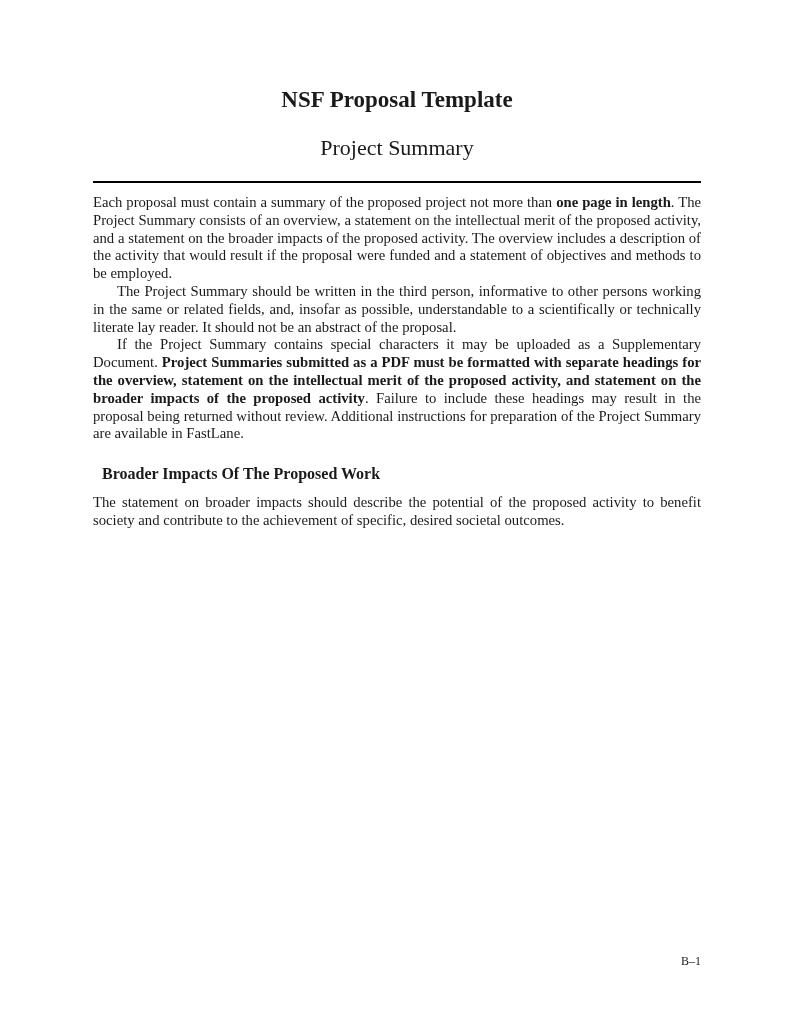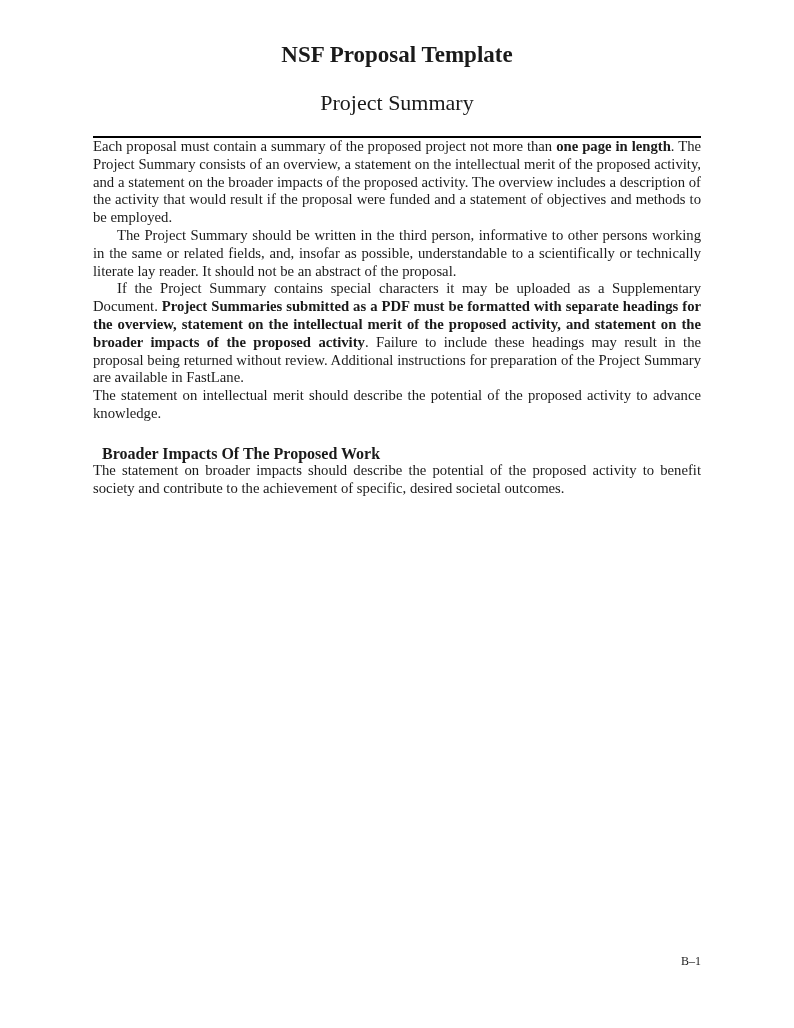--- a/index.html
+++ b/index.html
@@ -17,21 +17,21 @@
     color: #1a1a1a;
   }
   .content {
     position: absolute;
     left: 93px;
     width: 608px;
     top: 0;
   }
   .doc-title {
     margin: 0;
-    padding-top: 42px;
+    padding-top: 87px;
     font-size: 23px;
     font-weight: 700;
     text-align: center;
     line-height: 1.1;
   }
   .doc-subtitle {
     margin: 24px 0 0 0;
     font-size: 22px;
     font-weight: 400;
     text-align: center;
@@ -46,21 +46,21 @@
   section { margin: 0; }
   .section-heading {
     margin: 0;
     font-size: 16px;
     font-weight: 700;
     line-height: 1.1;
   }
   section:nth-child(1) .section-heading { margin-top: 22px; }
   section:nth-child(2) .section-heading { margin-top: 37px; }
   section:nth-child(3) .section-heading { margin-top: 22px; margin-left: 9px; }
-  .section-body { }
+  .section-body { margin-top: 11px; }
   .section-body p {
     margin: 0;
     font-size: 14.7px;
     line-height: 17.8px;
     text-align: justify;
     text-justify: inter-word;
   }
   .section-body p.indent { text-indent: 24px; }
   .b { font-weight: 700; }
   .page-number {
@@ -82,23 +82,20 @@
     <div>
   <section>
     <div class="section-body">
             <p><span>Each proposal must contain a summary of the proposed project not more than </span><span class="b">one page in length</span><span>. The Project Summary consists of an overview, a statement on the intellectual merit of the proposed activity, and a statement on the broader impacts of the proposed activity. The overview includes a description of the activity that would result if the proposal were funded and a statement of objectives and methods to be employed.</span></p>
             <p class="indent"><span>The Project Summary should be written in the third person, informative to other persons working in the same or related fields, and, insofar as possible, understandable to a scientifically or technically literate lay reader. It should not be an abstract of the proposal.</span></p>
             <p class="indent"><span>If the Project Summary contains special characters it may be uploaded as a Supplementary Document. </span><span class="b">Project Summaries submitted as a PDF must be formatted with separate headings for the overview, statement on the intellectual merit of the proposed activity, and statement on the broader impacts of the proposed activity</span><span>. Failure to include these headings may result in the proposal being returned without review. Additional instructions for preparation of the Project Summary are available in FastLane.</span></p>
           </div>
   </section>
 
   <section>
-    <div class="section-body">
-            <p><span>The statement on intellectual merit should describe the potential of the proposed activity to advance knowledge.</span></p>
-          </div>
   </section>
 
   <section>
     <h3 class="section-heading">Broader Impacts Of The Proposed Work</h3>
     <div class="section-body">
             <p><span>The statement on broader impacts should describe the potential of the proposed activity to benefit society and contribute to the achievement of specific, desired societal outcomes.</span></p>
           </div>
   </section>
 </div>
   </div>

